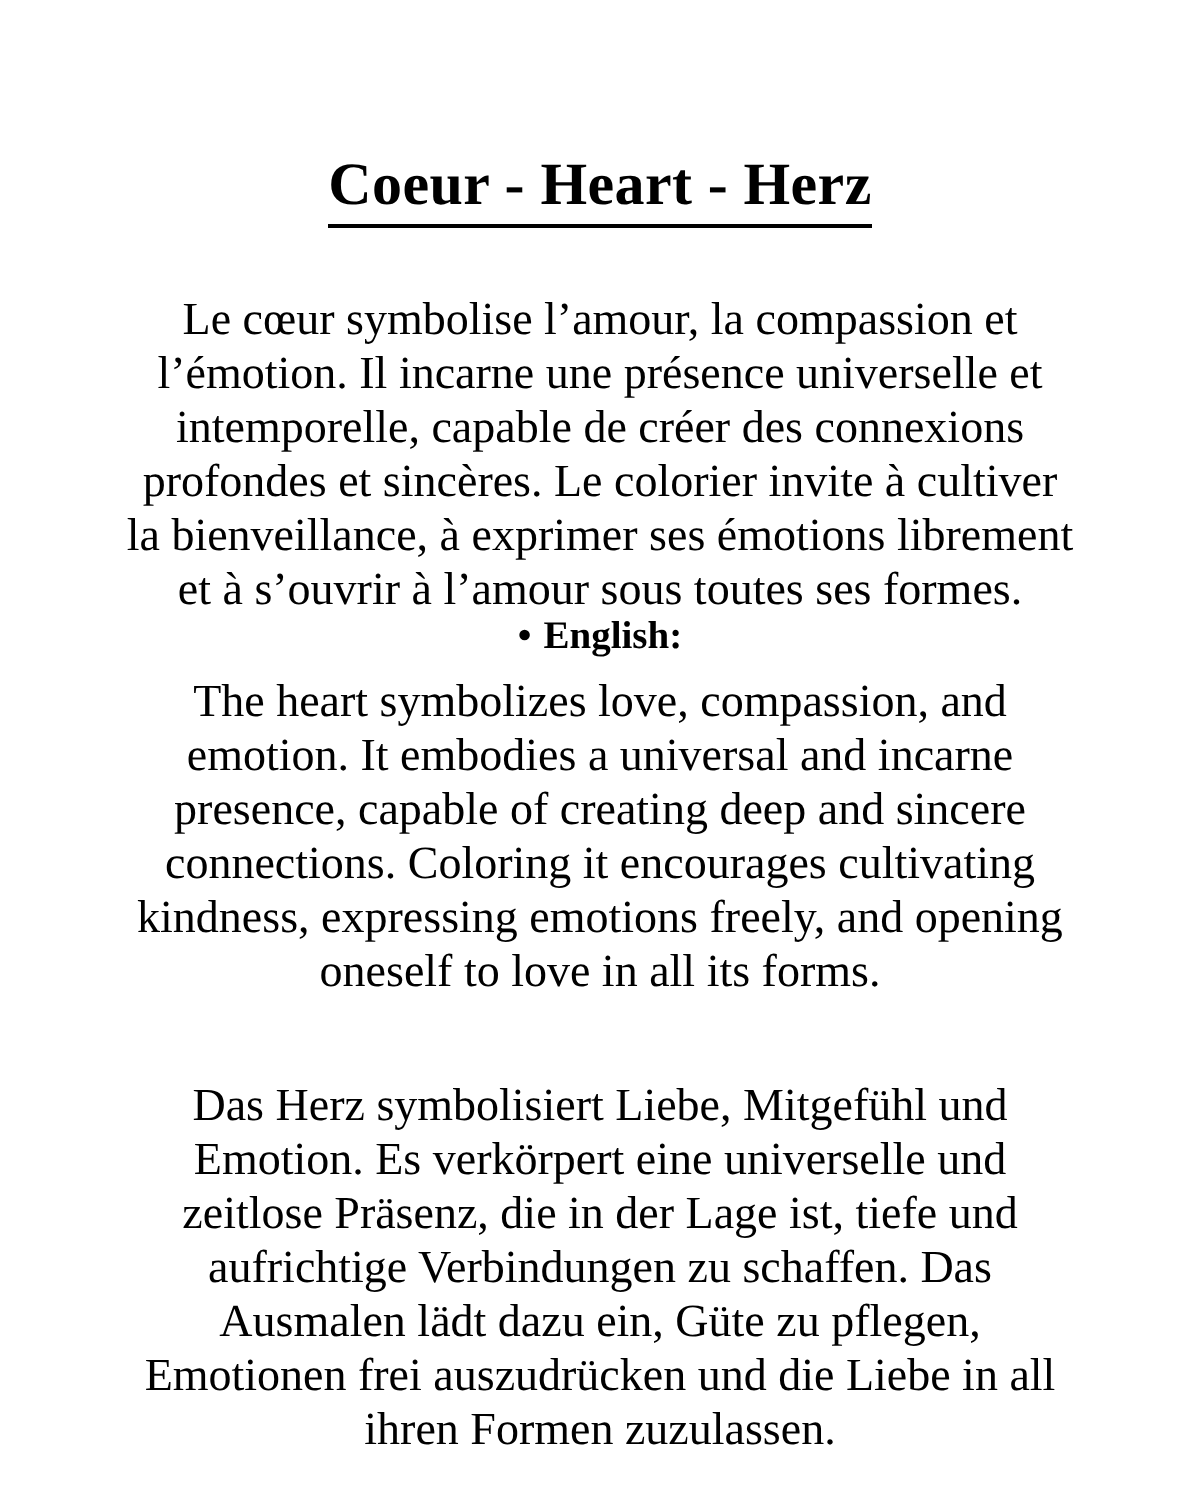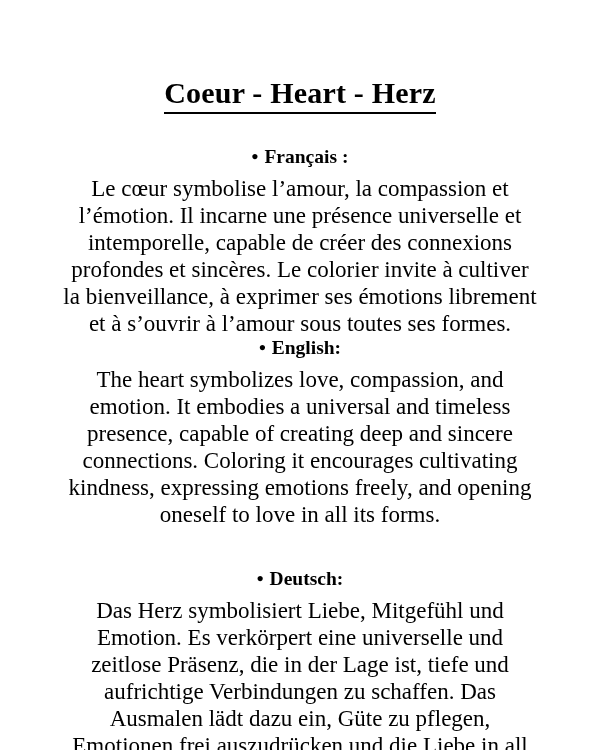--- a/index.html
+++ b/index.html
@@ -53,33 +53,27 @@
 </head>
 <body>
 
 <div class="page">
 
   <h1 class="title">
     <span class="title-text">Coeur - Heart - Herz</span>
   </h1>
 
   <div class="section section-francais">
-    <div class="section-heading">
-      <span class="bullet">•</span><span>Français :</span>
-    </div>
     <p class="section-body">Le cœur symbolise l’amour, la compassion et l’émotion. Il incarne une présence universelle et intemporelle, capable de créer des connexions profondes et sincères. Le colorier invite à cultiver la bienveillance, à exprimer ses émotions librement et à s’ouvrir à l’amour sous toutes ses formes.</p>
   </div>
 
   <div class="section section-english">
     <div class="section-heading">
       <span class="bullet">•</span><span>English:</span>
     </div>
-    <p class="section-body">The heart symbolizes love, compassion, and emotion. It embodies a universal and timeless presence, capable of creating deep and sincere connections. Coloring it encourages cultivating kindness, expressing emotions freely, and opening oneself to love in all its forms.</p>
+    <p class="section-body">The heart symbolizes love, compassion, and emotion. It embodies a universal and incarne presence, capable of creating deep and sincere connections. Coloring it encourages cultivating kindness, expressing emotions freely, and opening oneself to love in all its forms.</p>
   </div>
 
   <div class="section section-deutsch">
-    <div class="section-heading">
-      <span class="bullet">•</span><span>Deutsch:</span>
-    </div>
     <p class="section-body">Das Herz symbolisiert Liebe, Mitgefühl und Emotion. Es verkörpert eine universelle und zeitlose Präsenz, die in der Lage ist, tiefe und aufrichtige Verbindungen zu schaffen. Das Ausmalen lädt dazu ein, Güte zu pflegen, Emotionen frei auszudrücken und die Liebe in all ihren Formen zuzulassen.</p>
   </div>
 
 </div>
 
 </body></html>

